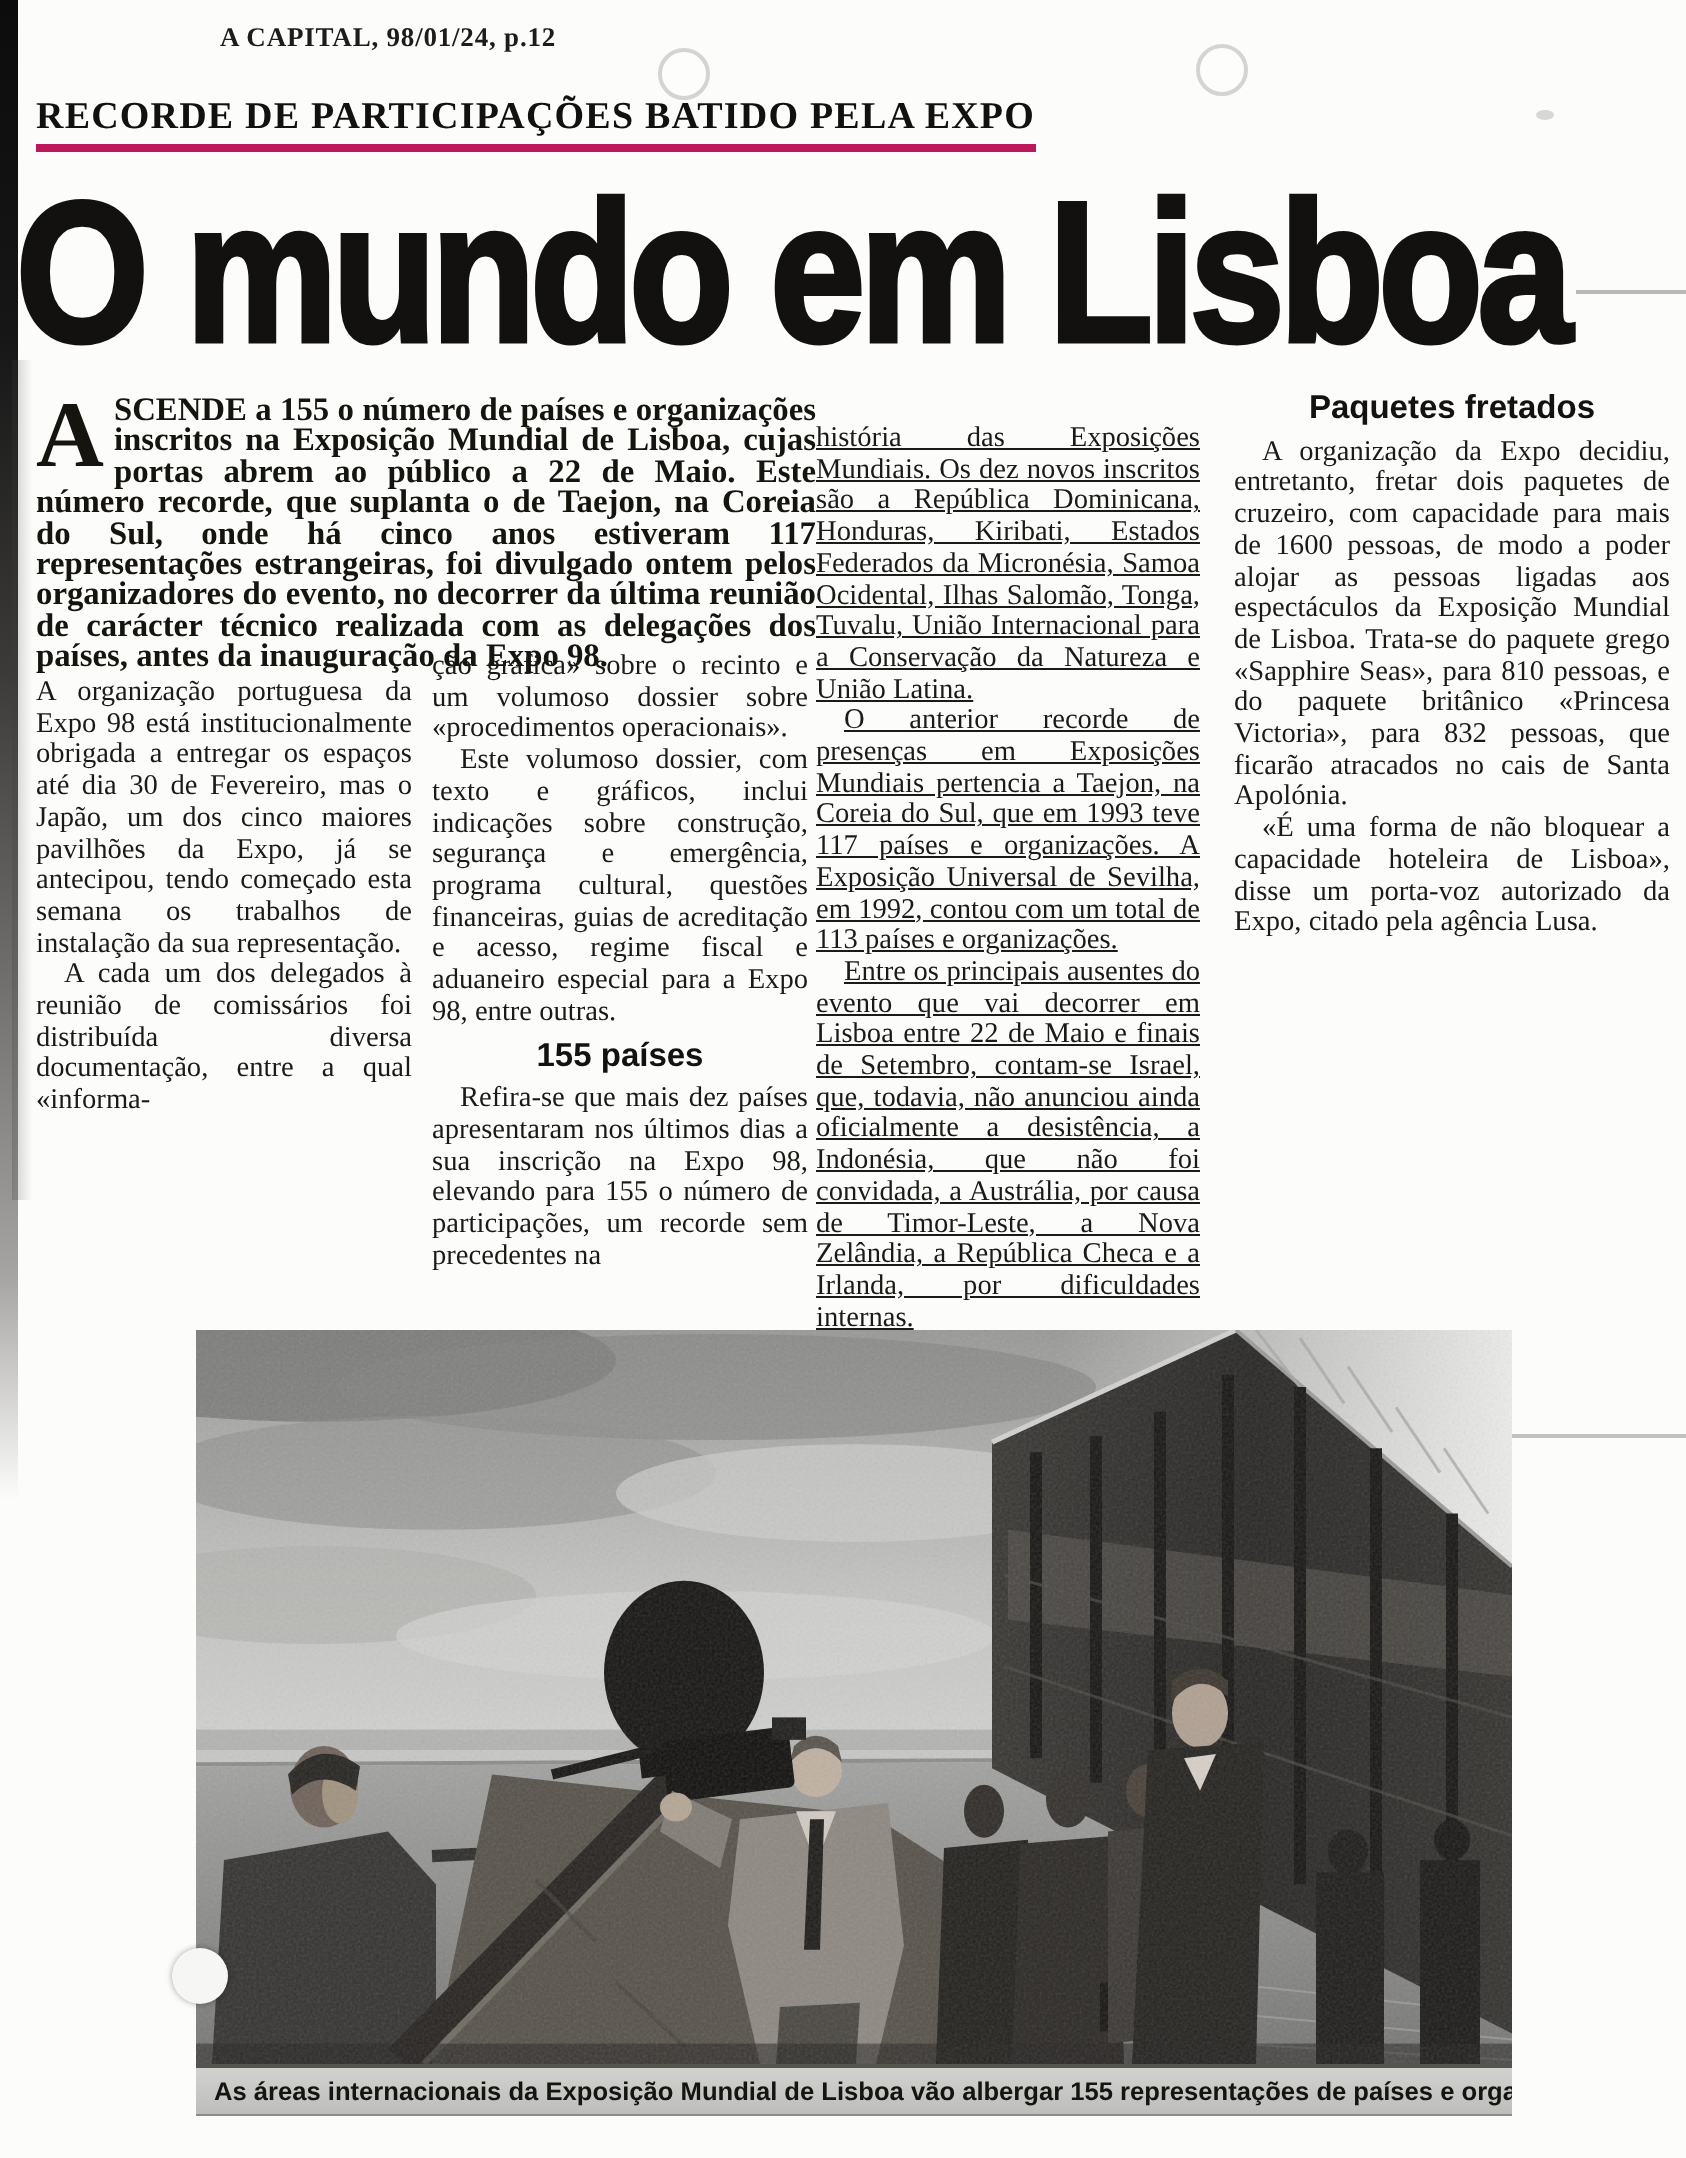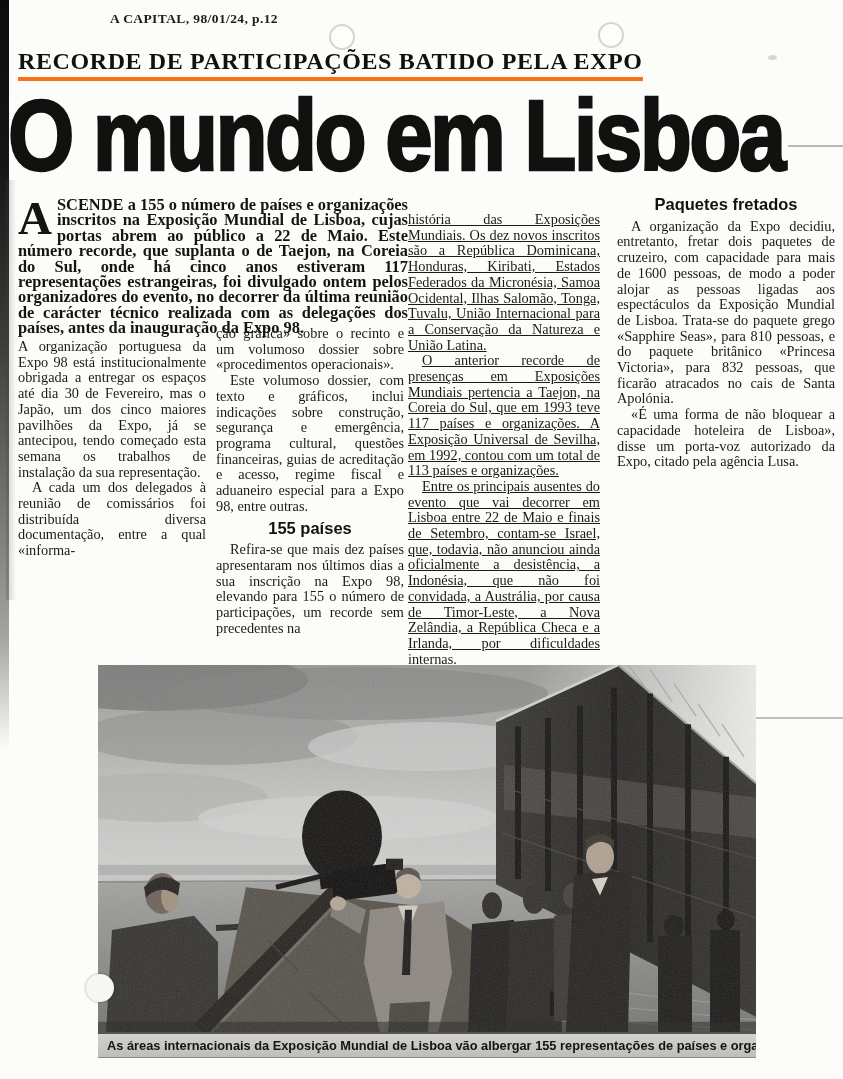--- a/index.html
+++ b/index.html
@@ -25,23 +25,23 @@
   .scan-line-1{position:absolute;left:788px;top:145px;width:55px;height:2px;background:#b9b8b6;}
   .scan-line-2{position:absolute;left:722px;top:717px;width:121px;height:2px;background:#c2c1bf;}
   .scan-speck{position:absolute;left:768px;top:55px;width:9px;height:5px;background:#d8d7d5;border-radius:50%;}
   
   .meta{
     position:absolute;left:110px;top:11px;
     font-weight:bold;font-size:13.5px;letter-spacing:.4px;color:#1d1c1a;
   }
   .kicker{
     position:absolute;left:18px;top:48px;
-    font-weight:bold;font-size:24px;letter-spacing:.6px;white-space:nowrap;
+    font-weight:bold;font-size:19px;letter-spacing:.6px;white-space:nowrap;
     color:#12110f;
-    border-bottom:4px solid #f97316;padding-bottom:2px;
+    border-bottom:4px solid #be185d;padding-bottom:2px;
   }
   .title{
     position:absolute;left:8px;top:86px;margin:0;
     font-family:"Liberation Sans", sans-serif;
     font-weight:bold;font-size:97px;line-height:1;letter-spacing:-3px;
     color:#121110;white-space:nowrap;
     transform:scale(.88,1.03);transform-origin:left top;
     -webkit-text-stroke:2.5px #121110;
   }
   

